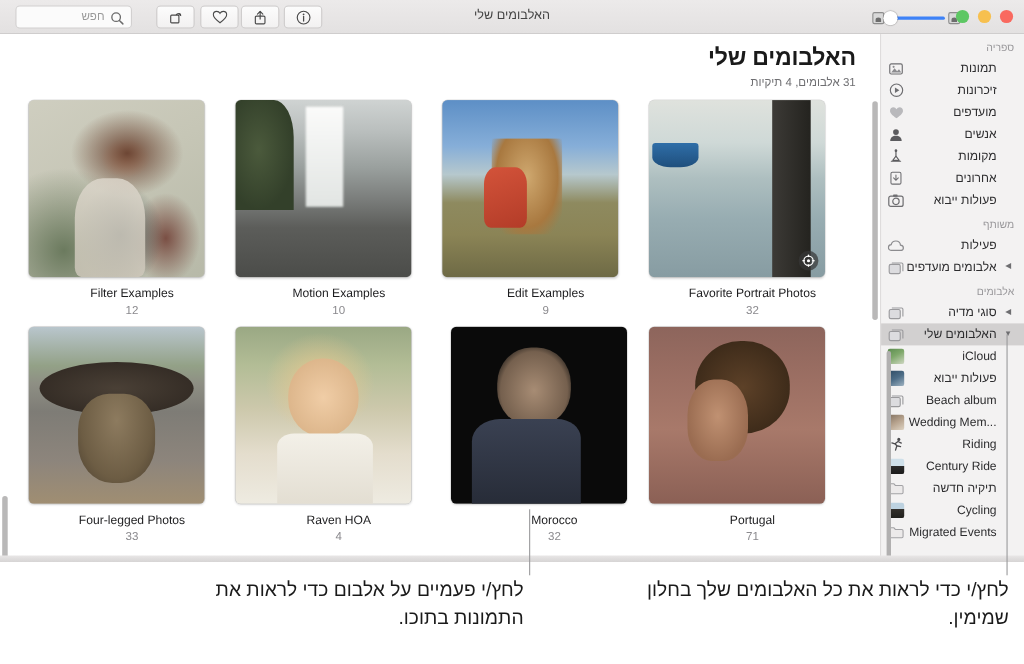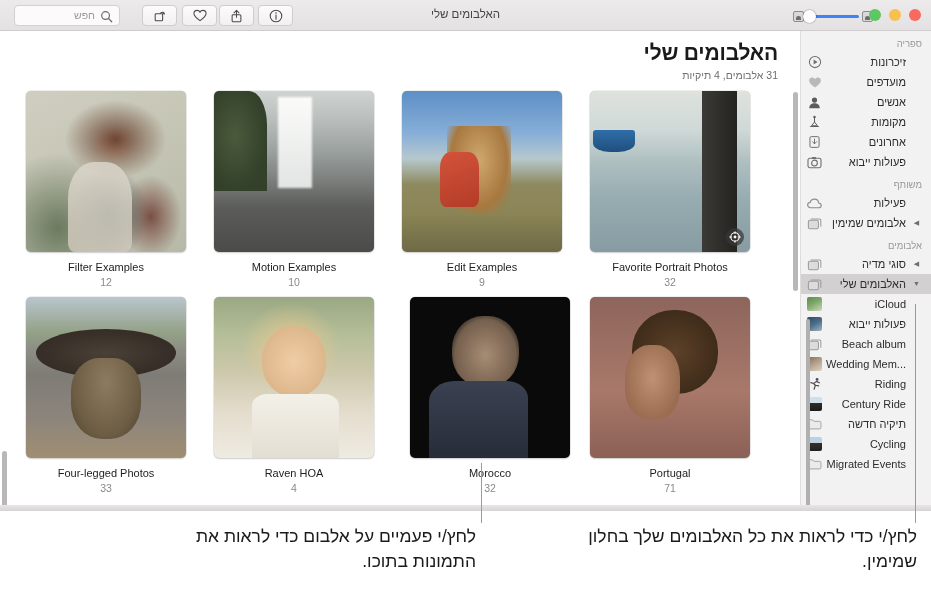--- a/index.html
+++ b/index.html
@@ -148,21 +148,21 @@
   }
   #content-header { position: absolute; right: 22px; top: 10px; text-align: right; direction: rtl; }
   #page-title { font-size: 21px; font-weight: bold; color: #1a1a1a; letter-spacing: -.2px; }
   #page-subtitle { font-size: 10.5px; color: #6f6f72; margin-top: 4px; }
 
   #grid {
     position: absolute; left: 12px; top: 60px;
     width: 780px; height: 420px;
   }
   .album {
-    position: absolute; width: 160px; text-align: center;
+    position: absolute; width: 188px; text-align: center;
   }
   .album-thumb {
     width: 160px; height: 161px;
     border-radius: 5px;
     background: #cfcfcf;
     box-shadow: 0 0 0 .5px rgba(0,0,0,.13), 0 1px 2px rgba(0,0,0,.14);
     position: relative; overflow: hidden;
   }
   .album-name { font-size: 11px; color: #1d1d1f; margin-top: 9px; }
   .album-count { font-size: 10.5px; color: #8a898d; margin-top: 3px; }
@@ -424,20 +424,31 @@
       </div>
     <div id="content-scrollbar"></div>
     <div id="left-scrollbar"></div>
   </div>
 
   <div id="sidebar">
     <div id="sidebar-list">
         <div class="sb-section-title">ספריה</div>
         <div class="sb-item">
           <span class="sb-icon">
+            <svg width="14" height="13" viewBox="0 0 16 14">
+              <rect x="1" y="2" width="13" height="10.5" rx="1.6" fill="none" stroke="#6e6e71" stroke-width="1.2"></rect>
+              <path d="M2.5 11 L6 6.6 L8.6 9.6 L10.6 7.4 L13 11 Z" fill="#8c8c8f"></path>
+              <circle cx="5" cy="5" r="1.1" fill="#8c8c8f"></circle>
+            </svg>
+          </span>
+          <span class="sb-label">תמונות</span>
+          <span class="sb-disclose"></span>
+        </div>
+        <div class="sb-item">
+          <span class="sb-icon">
             <svg width="14" height="14" viewBox="0 0 16 16">
               <circle cx="8" cy="8" r="6.4" fill="none" stroke="#6e6e71" stroke-width="1.2"></circle>
               <path d="M6.4 5.2 L11 8 L6.4 10.8 Z" fill="#6e6e71"></path>
             </svg>
           </span>
           <span class="sb-label">זיכרונות</span>
           <span class="sb-disclose"></span>
         </div>
         <div class="sb-item">
           <span class="sb-icon">
@@ -501,21 +512,21 @@
           <span class="sb-label">פעילות</span>
           <span class="sb-disclose"></span>
         </div>
         <div class="sb-item">
           <span class="sb-icon">
             <svg width="15" height="13" viewBox="0 0 16 14">
               <rect x="1.4" y="3.6" width="10.8" height="9" rx="1.6" fill="#dcdcdf" stroke="#9a9a9d" stroke-width="1.1"></rect>
               <path d="M4 2.2 L13.6 2.2 C14.3 2.2 14.8 2.7 14.8 3.4 L14.8 10.4" fill="none" stroke="#9a9a9d" stroke-width="1.1"></path>
             </svg>
           </span>
-          <span class="sb-label">אלבומים שמימין</span>
+          <span class="sb-label">אלבומים מועדפים</span>
           <span class="sb-disclose">◀</span>
         </div>
         <div class="sb-section-title">אלבומים</div>
         <div class="sb-item">
           <span class="sb-icon">
             <svg width="15" height="13" viewBox="0 0 16 14">
               <rect x="1.4" y="3.6" width="10.8" height="9" rx="1.6" fill="#dcdcdf" stroke="#9a9a9d" stroke-width="1.1"></rect>
               <path d="M4 2.2 L13.6 2.2 C14.3 2.2 14.8 2.7 14.8 3.4 L14.8 10.4" fill="none" stroke="#9a9a9d" stroke-width="1.1"></path>
             </svg>
           </span>

